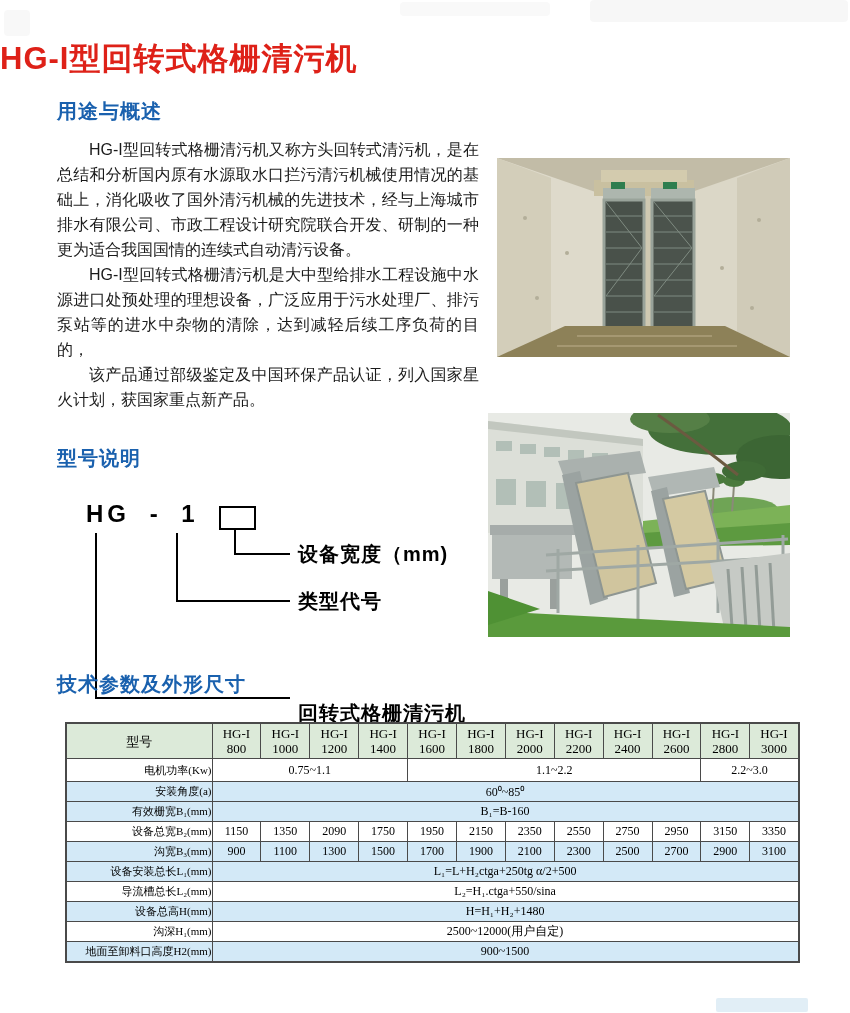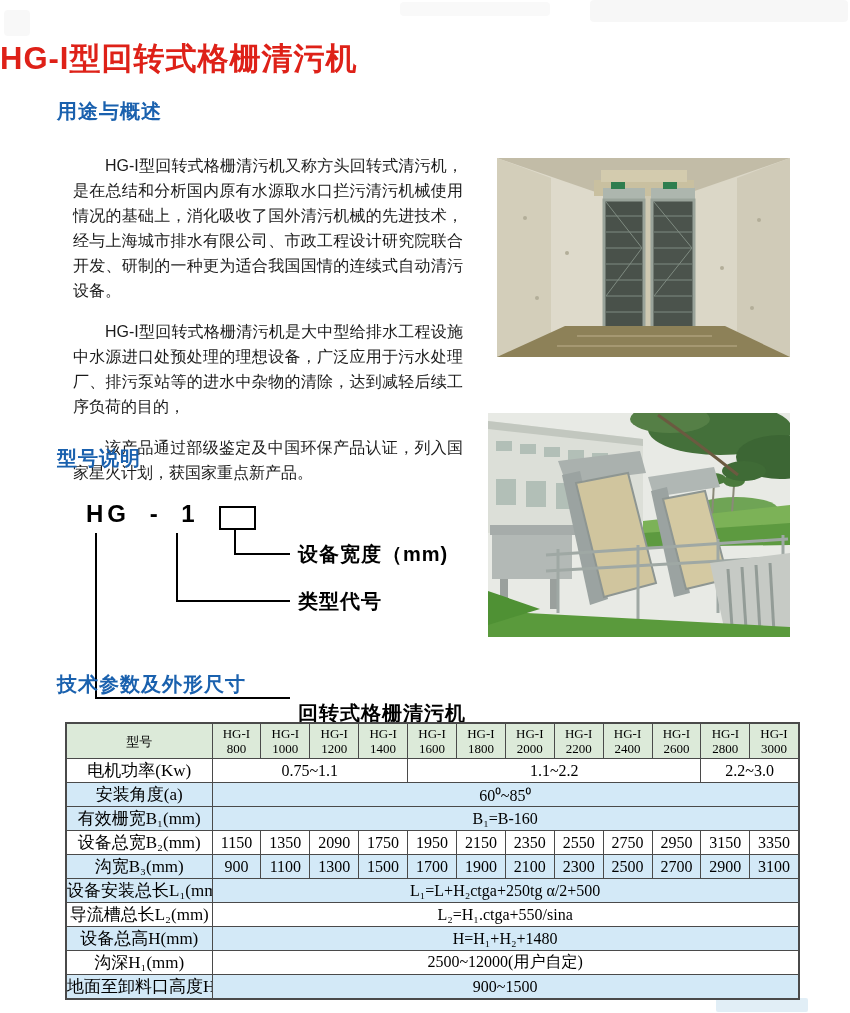--- a/index.html
+++ b/index.html
@@ -10,42 +10,42 @@
   .wm-b{position:absolute;background:#bcd9ea;opacity:.45;border-radius:2px;}
   
   .page-title{position:absolute;top:38px;left:0;width:850px;text-align:left;
     font-size:31px;font-weight:bold;letter-spacing:1px;color:var(--title-red,#de2118);}
   
   .sec-head{position:absolute;left:57px;font-size:20px;font-weight:bold;
     color:var(--head-blue,#1a61ae);letter-spacing:1px;}
   
   .body-text{position:absolute;left:57px;top:137px;width:422px;font-size:16px;
     line-height:25px;text-align:justify;color:#1a1a1a;}
-  .body-text p{margin:16px;text-indent:2em;}
+  .body-text p{margin:0;text-indent:2em;}
   
   .photo{position:absolute;overflow:hidden;}
   .photo svg{display:block;}
   
   .model-code{position:absolute;left:86px;top:500px;font-size:24px;font-weight:bold;
     letter-spacing:4px;word-spacing:9px;color:#000;}
   .model-box{position:absolute;left:219px;top:506px;width:33px;height:20px;
     border:2.5px solid #000;background:#fff;}
   .dline{position:absolute;background:#000;}
   .dlabel{position:absolute;left:298px;font-size:20px;font-weight:bold;color:#000;letter-spacing:1px;}
   
   .specs{position:absolute;left:65px;top:722px;width:733px;border-collapse:collapse;
     table-layout:fixed;font-family:"Liberation Serif", serif;color:#000;
     border:2px solid var(--tbl-border,#4a4a4a);}
   .specs th,.specs td{border:1px solid var(--tbl-border,#4a4a4a);text-align:center;
     padding:0;white-space:nowrap;overflow:hidden;font-weight:normal;}
   .specs thead th{background:var(--head-green,#dcead9);height:34px;font-size:13px;line-height:15px;}
   .specs tbody tr{height:20px;}
   .specs tbody tr.first{height:23px;}
-  .specs tbody th{font-size:17px;}
-  .specs tbody td{font-size:16px;margin-left:12px;}
+  .specs tbody th{font-size:11px;text-align:right;}
+  .specs tbody td{font-size:12px;margin-left:12px;}
   .specs tbody tr.shaded{background:var(--row-blue,#d3e9f7);}
 </style>
 </head>
 <body>
 
 <div class="wm" style="left:590px;top:0;width:258px;height:22px;"></div>
 <div class="wm" style="left:400px;top:2px;width:150px;height:14px;opacity:.05;"></div>
 <div class="wm" style="left:4px;top:10px;width:26px;height:26px;opacity:.06;"></div>
 <div class="wm-b" style="left:716px;top:998px;width:92px;height:14px;"></div>
 

